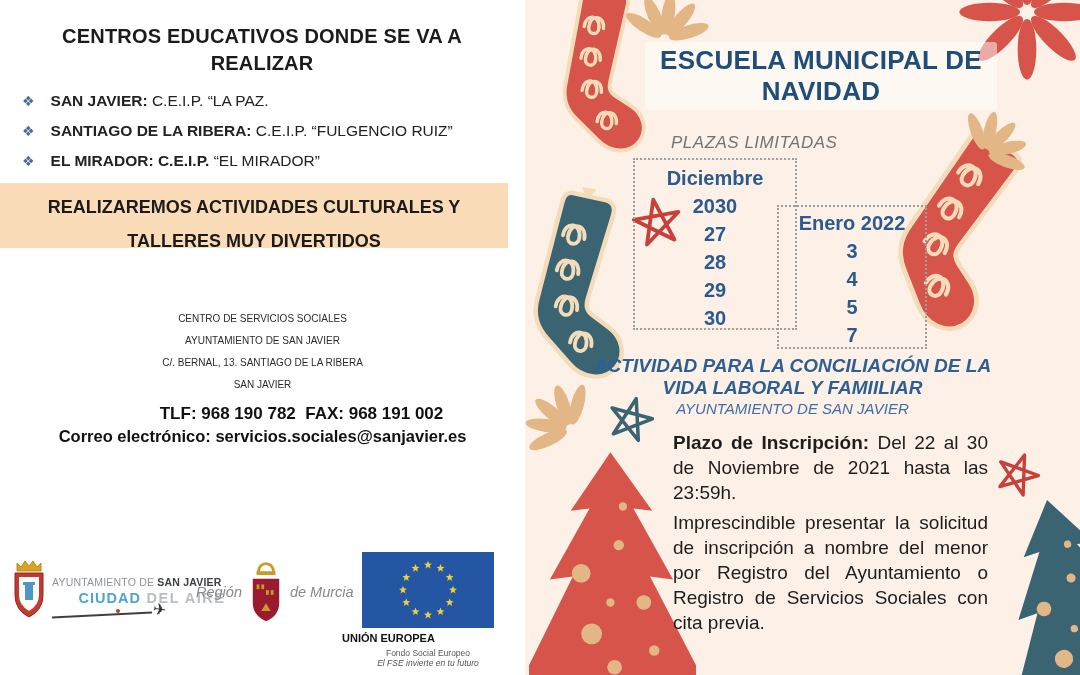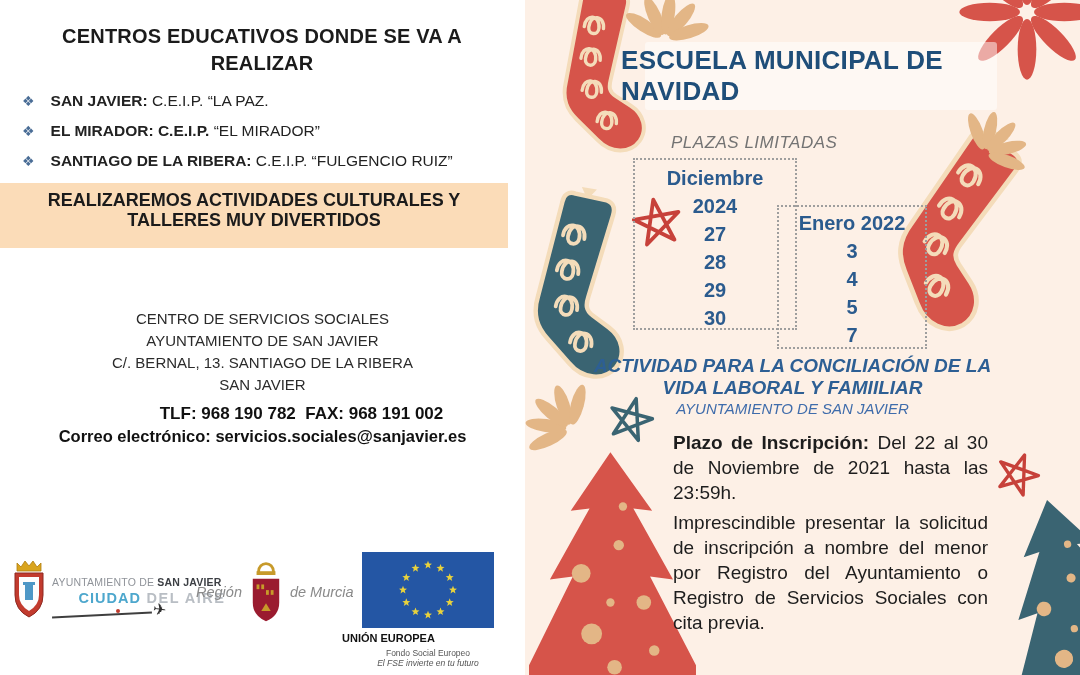--- a/index.html
+++ b/index.html
@@ -9,22 +9,22 @@
   
   .left-page{left:0;top:0;width:525px;height:675px;background:#ffffff;padding-left:24px;}
   .lp-title{left:42px;top:10px;width:440px;text-align:center;font-size:20px;font-weight:bold;
             color:#1b1b1b;line-height:27px;letter-spacing:.2px;}
   .centers{left:22px;top:86px;width:500px;}
   .center-row{line-height:29px;font-size:15.5px;color:#222;white-space:nowrap;}
   .blt{color:#4a6d96;font-size:14px;margin-right:16px;}
   .b{font-weight:bold;}
   .banner{left:0;top:183px;width:508px;height:65px;background:#fbdcb8;}
   .banner-text{left:34px;top:190px;width:440px;text-align:center;font-weight:bold;
-               font-size:18px;line-height:20px;color:#1b1b1b;}
-  .addr{left:0;top:308px;width:525px;text-align:center;font-size:15px;line-height:22px;color:#2b2b2b;}
+               font-size:18px;line-height:34px;color:#1b1b1b;}
+  .addr{left:0;top:308px;width:525px;text-align:center;font-size:10px;line-height:22px;color:#2b2b2b;}
   .phone{left:0;top:404px;width:603px;text-align:center;font-size:17px;font-weight:bold;color:#111;}
   .email{left:0;top:427px;width:525px;text-align:center;font-size:16.5px;font-weight:bold;color:#111;}
   
   .sj-shield{left:12px;top:558px;width:34px;height:62px;}
   .sj-l1{left:52px;top:576px;width:200px;font-size:10.5px;letter-spacing:.2px;color:#8f9399;white-space:nowrap;}
   .sj-l1 .dk{color:#3c3f44;font-weight:bold;}
   .sj-l2{left:52px;top:590px;width:200px;font-size:14.5px;font-weight:bold;white-space:nowrap;text-align:center;}
   .sj-l2 .cb{color:#4da7cd;letter-spacing:1px;}
   .sj-l2 .ca{color:#b9bec4;letter-spacing:1.5px;}
   .contrail{left:52px;top:614px;width:100px;border-top:2px solid #3f3f3f;transform:rotate(-3deg);}
@@ -32,21 +32,21 @@
   .plane{left:153px;top:600px;font-size:16px;color:#2f2f2f;transform:rotate(8deg);}
   .murcia{left:196px;top:556px;width:165px;height:72px;display:flex;align-items:center;gap:7px;font-style:italic;}
   .r-label{font-size:14.5px;font-weight:500;color:#8a8a8a;white-space:nowrap;}
   .eu-flag{left:362px;top:552px;width:132px;height:76px;}
   .eu-name{left:342px;top:632px;width:172px;text-align:left;font-size:11px;font-weight:bold;color:#111;}
   .eu-s1{left:342px;top:648px;width:172px;text-align:center;font-size:8.5px;color:#555;}
   .eu-s2{left:342px;top:658px;width:172px;text-align:center;font-size:8.5px;font-style:italic;color:#555;}
   
   .right-page{left:525px;top:0;width:555px;height:675px;background:#fdf0e6;overflow:hidden;}
   .title-box{left:120px;top:42px;width:352px;height:68px;background:rgba(255,255,255,.5);border-radius:3px;}
-  .r-title{left:96px;top:45px;width:400px;text-align:left;font-size:26px;font-weight:bold;
+  .r-title{left:96px;top:45px;width:400px;text-align:center;font-size:26px;font-weight:bold;
            color:#1f4e79;line-height:31px;letter-spacing:.3px;}
   .r-sub{left:146px;top:133px;width:300px;font-style:italic;font-weight:400;
          font-size:17px;color:#737373;letter-spacing:.5px;}
   .dotbox{border:2px dotted #9e9e9e;text-align:center;color:#2b5b8e;font-weight:bold;
           font-size:20px;line-height:28px;}
   .box-dec{left:108px;top:158px;width:160px;height:164px;padding-top:4px;}
   .box-ene{left:252px;top:205px;width:146px;height:138px;padding-top:2px;}
   .r-act1,.r-act2{left:30px;width:475px;text-align:center;font-size:19px;font-weight:bold;
                   font-style:italic;color:#2d5f94;}
   .r-act1{top:355px;} .r-act2{top:377px;}
@@ -64,24 +64,24 @@
 
   <section class="abs left-page">
 
     <h1 class="abs lp-title">CENTROS EDUCATIVOS DONDE SE VA A REALIZAR</h1>
 
     <div class="abs centers">
       <div class="center-row">
         <span class="blt">❖</span><span class="b">SAN JAVIER:</span><span> C.E.I.P. “LA PAZ.</span>
       </div>
       <div class="center-row">
-        <span class="blt">❖</span><span class="b">EL MIRADOR: C.E.I.P.</span><span> “EL MIRADOR”</span>
+        <span class="blt">❖</span><span class="b">SANTIAGO DE LA RIBERA:</span><span> C.E.I.P. “FULGENCIO RUIZ”</span>
       </div>
       <div class="center-row">
-        <span class="blt">❖</span><span class="b">SANTIAGO DE LA RIBERA:</span><span> C.E.I.P. “FULGENCIO RUIZ”</span>
+        <span class="blt">❖</span><span class="b">EL MIRADOR: C.E.I.P.</span><span> “EL MIRADOR”</span>
       </div>
     </div>
 
     <div class="abs banner"></div>
     <div class="abs banner-text">REALIZAREMOS ACTIVIDADES CULTURALES Y TALLERES MUY DIVERTIDOS</div>
 
     <div class="abs addr">
       <div>CENTRO DE SERVICIOS SOCIALES</div>
       <div>AYUNTAMIENTO DE SAN JAVIER</div>
       <div>C/. BERNAL, 13. SANTIAGO DE LA RIBERA</div>
@@ -257,21 +257,21 @@
     <div class="abs title-box"></div>
     <div class="abs r-title">
       <div>ESCUELA MUNICIPAL DE</div>
       <div>NAVIDAD</div>
     </div>
 
     <div class="abs r-sub">PLAZAS LIMITADAS</div>
 
     <div class="abs dotbox box-dec">
       <div>Diciembre</div>
-      <div>2024</div>
+      <div>2030</div>
       <div>27</div>
       <div>28</div>
       <div>29</div>
       <div>30</div>
     </div>
 
     <div class="abs dotbox box-ene">
       <div>Enero 2022</div>
       <div>3</div>
       <div>4</div>

